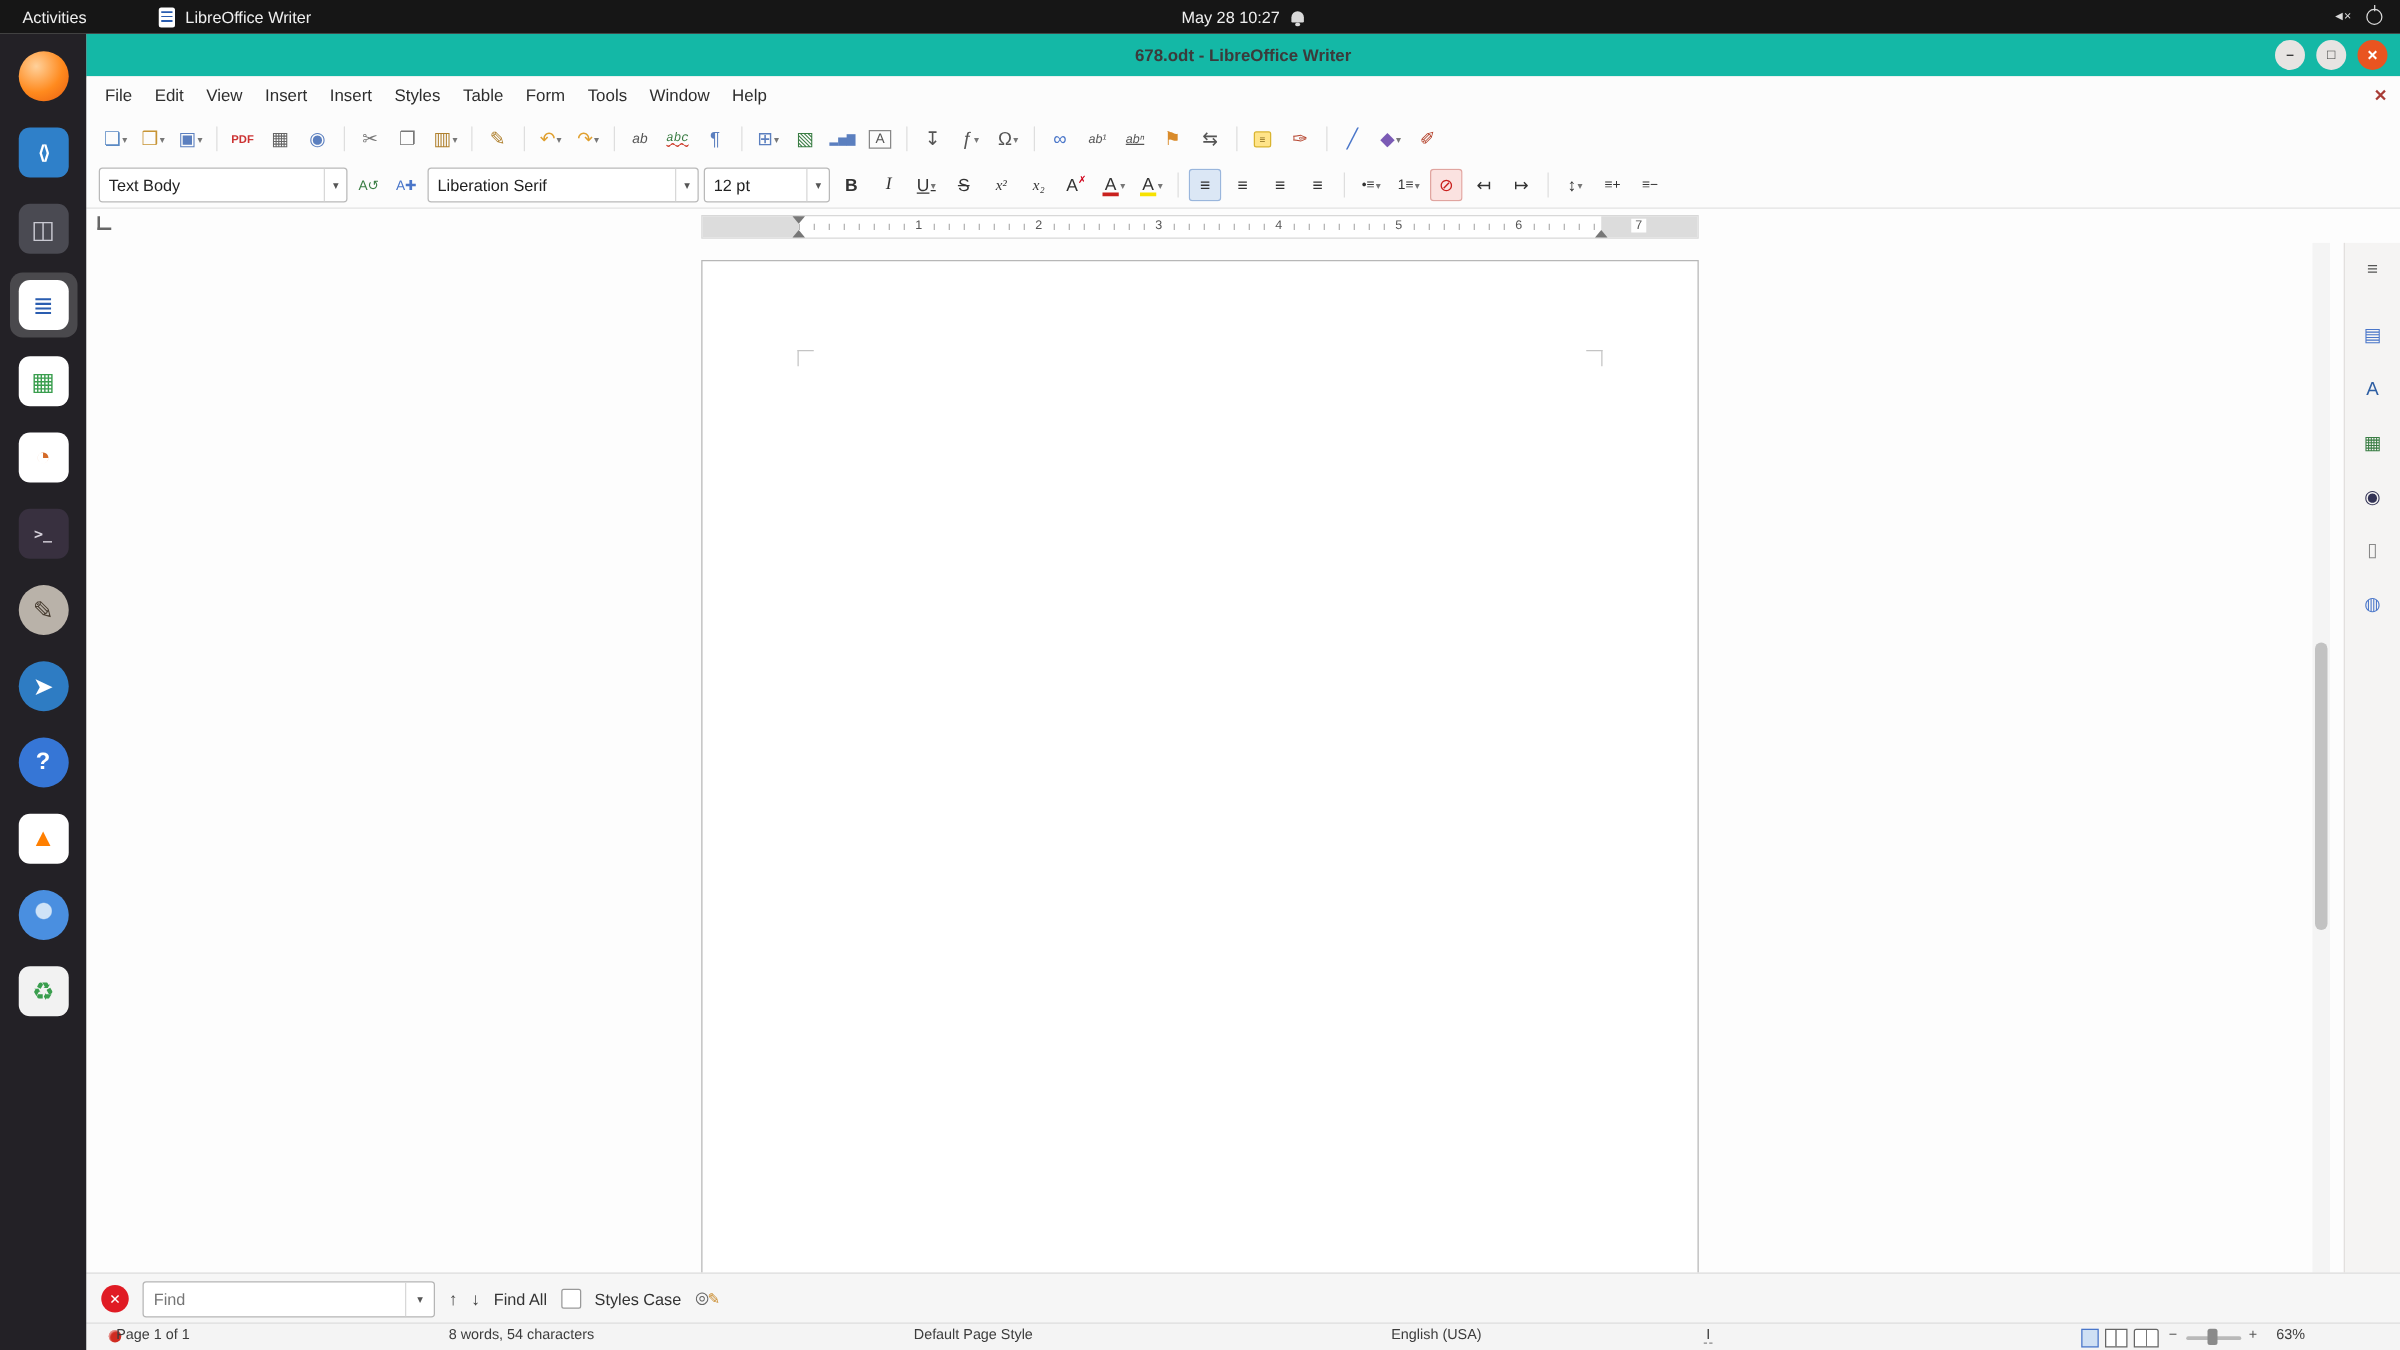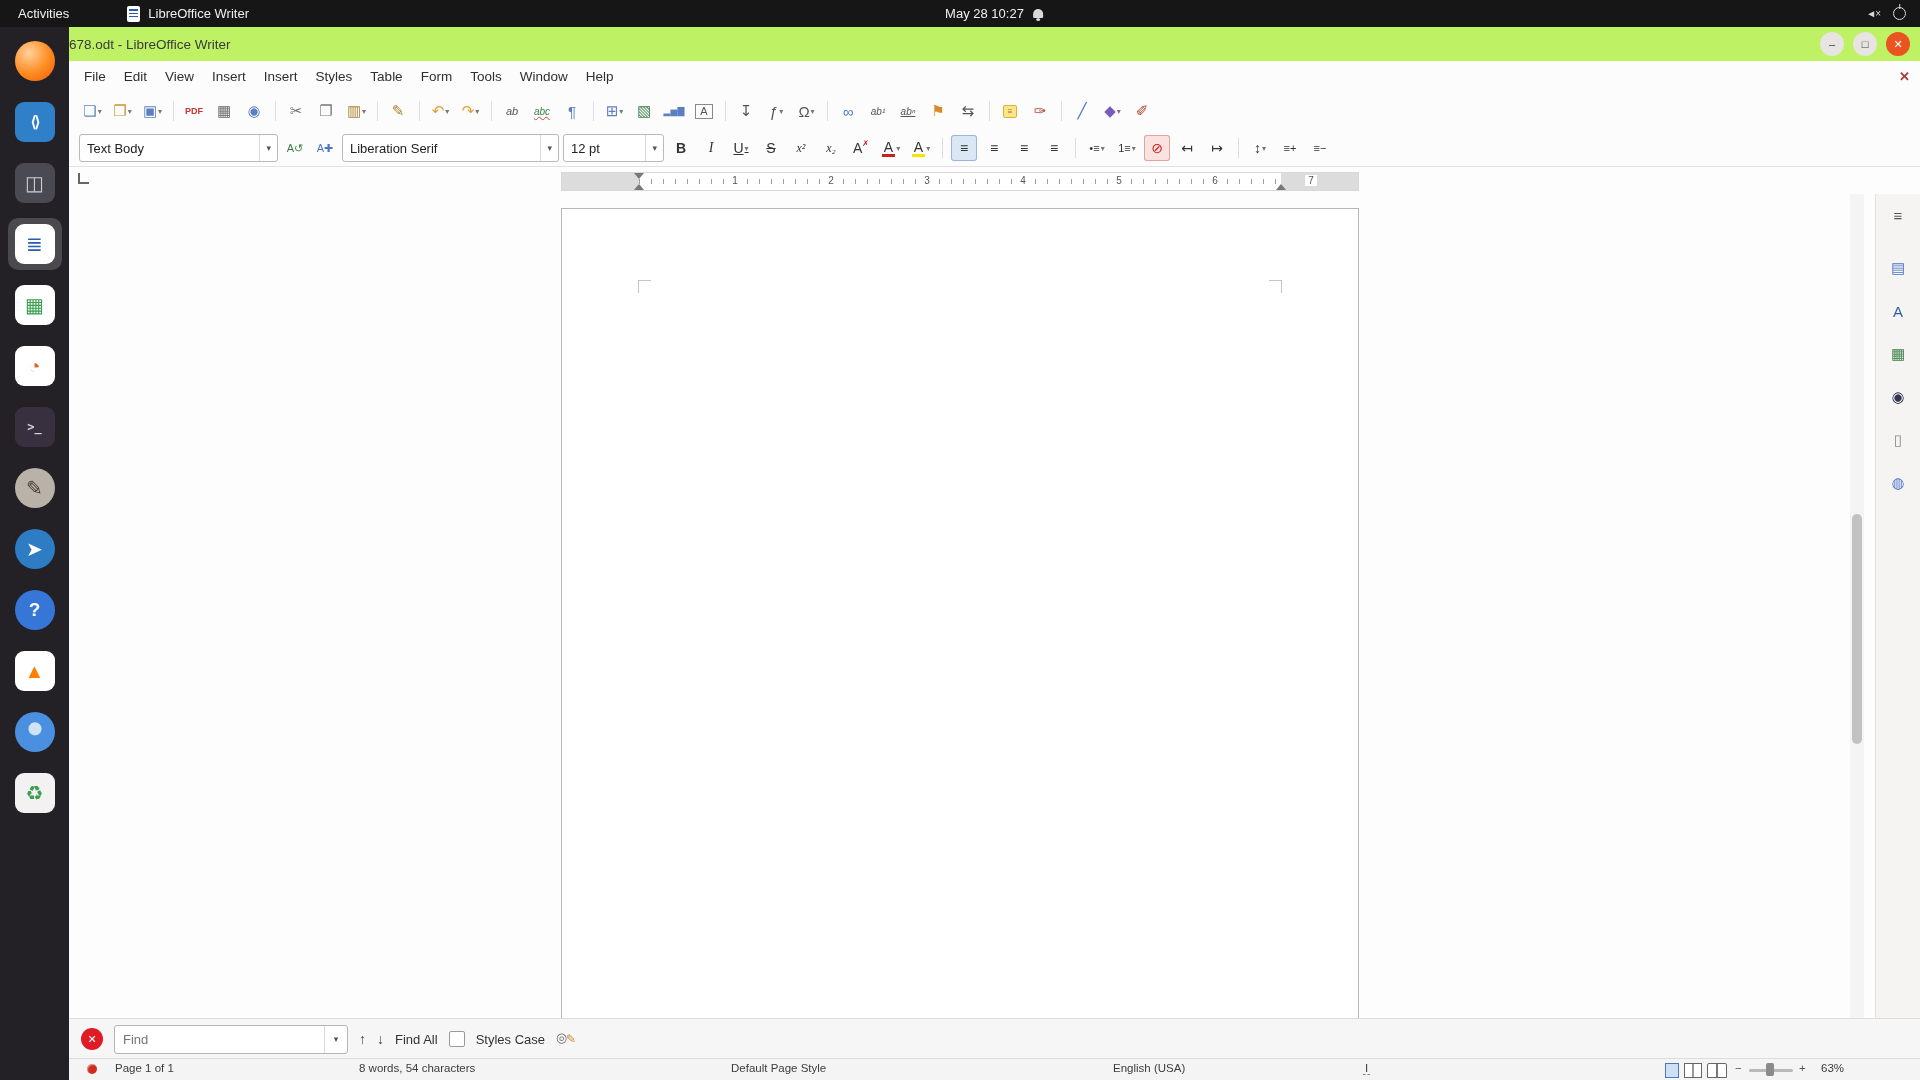--- a/index.html
+++ b/index.html
@@ -30,43 +30,43 @@
   .dock-item[data-push="true"]{margin-top:auto;}
   .dock-ico{width:40px;height:40px;border-radius:9px;display:flex;align-items:center;justify-content:center;font-size:20px;overflow:hidden;}
   .dock-item[data-shape="circle"] .dock-ico{border-radius:50%;}
   .dock-item[data-name="vscode-app"] .dg{font-size:15px;font-weight:bold;letter-spacing:-2px;}
   .dock-item[data-name="terminal-app"] .dg{font-family:"DejaVu Sans Mono",monospace;font-size:12px;font-weight:bold;}
   .dock-item[data-name="help-app"] .dg{font-weight:bold;font-size:19px;}
   .dock-item[data-name="show-applications-button"] .dock-ico{
      background:radial-gradient(#a9a7ae 2.2px,transparent 2.8px);background-size:12px 12px;background-position:8px 8px;border-radius:0;}
 
   
-  .titlebar{position:absolute;left:69px;right:0;top:27px;height:34px;background:#bef264;border-bottom:1px solid #ddd9d6;
-            display:flex;align-items:center;justify-content:flex-start;font-size:13.5px;font-weight:normal;color:#3b3b3b;z-index:30;}
+  .titlebar{position:absolute;left:69px;right:0;top:27px;height:34px;background:#14b8a6;border-bottom:1px solid #ddd9d6;
+            display:flex;align-items:center;justify-content:center;font-size:13.5px;font-weight:bold;color:#3b3b3b;z-index:30;}
   .win-btns{position:absolute;right:10px;top:5px;display:flex;gap:9px;}
   .wbtn{width:24px;height:24px;border-radius:50%;background:#e7e4e2;color:#3b3b3b;font-size:11px;
         display:flex;align-items:center;justify-content:center;}
   .wbtn.close{background:#e95420;color:#fff;}
 
   .menubar{position:absolute;left:69px;right:0;top:61px;height:31px;background:#fcfcfc;display:flex;align-items:center;
            padding-left:6px;font-size:13.5px;color:#2e2e2e;z-index:30;}
   .menu-item{padding:5px 9px;border-radius:3px;}
   .close-doc{position:absolute;right:10px;color:#a83c36;font-size:13px;font-weight:bold;}
 
   
   .toolbar{position:absolute;left:69px;right:0;top:92px;height:38px;background:#fcfcfc;display:flex;align-items:center;
            padding-left:10px;gap:3px;z-index:30;}
   .tbtn{min-width:27px;height:27px;border-radius:3px;display:flex;align-items:center;justify-content:center;font-size:15px;color:#555;}
   .tbtn .g{display:flex;align-items:center;justify-content:center;}
   .tbtn .ddc{font-size:8px;color:#777;margin-left:1px;}
   .toolbar [data-name="separator"],.formatbar [data-name="separator"]{min-width:1px;width:1px;height:20px;background:#dedede;margin:0 4px;}
   [data-name="export-pdf-button"] .g{font-size:9px;font-weight:bold;}
   [data-name="insert-chart-button"] .g{font-size:9px;}
   [data-name="find-replace-button"] .g{font-size:11px;font-style:italic;}
-  [data-name="spelling-button"] .g{font-size:10px;font-style:italic;text-decoration:underline wavy #d04433 1px;}
+  [data-name="spelling-button"] .g{font-size:10px;font-style:italic;text-decoration:underline wavy #d04433 1px;font-family:Liberation Mono, monospace;}
   [data-name="insert-text-box-button"] .g{font-size:11px;border:1px solid #888;padding:0 4px;line-height:13px;}
   [data-name="insert-comment-button"] .g{background:#ffe489;border:1px solid #d9b430;font-size:8px;padding:1px 4px;border-radius:2px;}
   [data-name="insert-footnote-button"] .g,[data-name="insert-endnote-button"] .g{font-size:10px;font-style:italic;}
 
   
   .formatbar{position:absolute;left:69px;right:0;top:130px;height:36px;background:#fcfcfc;border-bottom:1px solid #e2e2e2;
              display:flex;align-items:center;padding-left:10px;gap:4px;z-index:30;}
   .combo{height:26px;background:#fff;border:1px solid #b9b9b9;border-radius:3px;display:flex;align-items:center;
          padding-left:7px;font-size:13px;color:#222;justify-content:space-between;}
   .combo .chev{font-size:9px;color:#555;margin-left:6px;border-left:1px solid #d8d8d8;padding:0 6px;height:100%;display:flex;align-items:center;}
@@ -129,21 +129,21 @@
   .cbox{width:14px;height:14px;background:#fff;border:1px solid #999;border-radius:2px;}
   .frep{position:relative;width:26px;height:22px;}
   .frep .mag{position:absolute;left:0;top:2px;font-size:13px;color:#666;}
   .frep .pen{position:absolute;left:10px;top:4px;font-size:12px;color:#c98a2b;}
 
   
   .statusbar{position:absolute;left:69px;right:0;bottom:0;height:21px;background:#f4f4f4;border-top:1px solid #ddd;
              font-size:11.5px;color:#3c3c3c;z-index:30;}
   .statusbar>*{position:absolute;top:3px;}
   .st-mod{left:18px;top:5px;width:10px;height:10px;border-radius:50%;background:#d02b20;box-shadow:inset 1px 1px 1px rgba(255,255,255,.5);}
-  .st-page{left:46px;text-align:right;} .st-words{left:290px;} .st-style{left:662px;} .st-lang{left:1044px;}
+  .st-page{left:24px;text-align:right;} .st-words{left:290px;} .st-style{left:662px;} .st-lang{left:1044px;}
   .st-ins{left:1294px;} .st-ins span{border-bottom:1px dashed #888;padding:0 2px;}
   .views{left:1596px;top:4px;display:flex;gap:5px;}
   .vp{width:12px;height:13px;border:1px solid #666;background:#fff;}
   .vp.active{background:#cfe0f4;border-color:#4a76c9;}
   .vp.multi{width:16px;background:linear-gradient(90deg,#fff 45%,#999 45% 55%,#fff 55%);}
   .vp.book{width:18px;background:linear-gradient(90deg,#fff 47%,#777 47% 53%,#fff 53%);border-radius:2px 2px 0 0;}
   .z-minus{left:1666px;color:#555;} .z-plus{left:1730px;color:#555;}
   .z-track{left:1680px;top:10px;width:44px;height:3px;background:#b9b9b9;border-radius:2px;}
   .z-notch{left:1701px;top:6px;width:1px;height:10px;background:#888;}
   .z-thumb{left:1697px;top:4px;width:8px;height:13px;background:#8a8a8a;border-radius:2px;}

